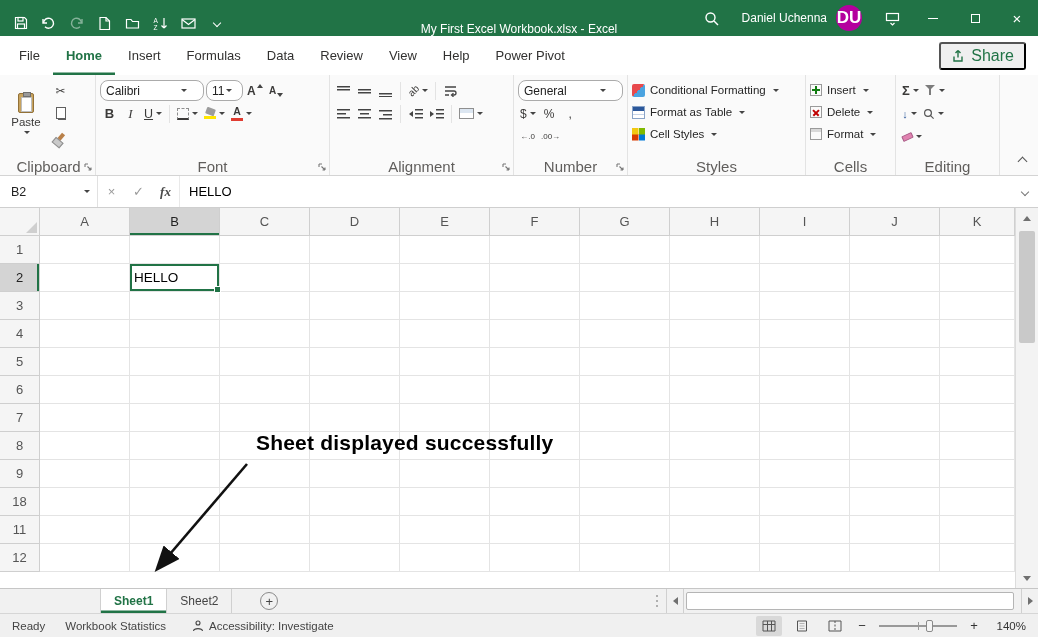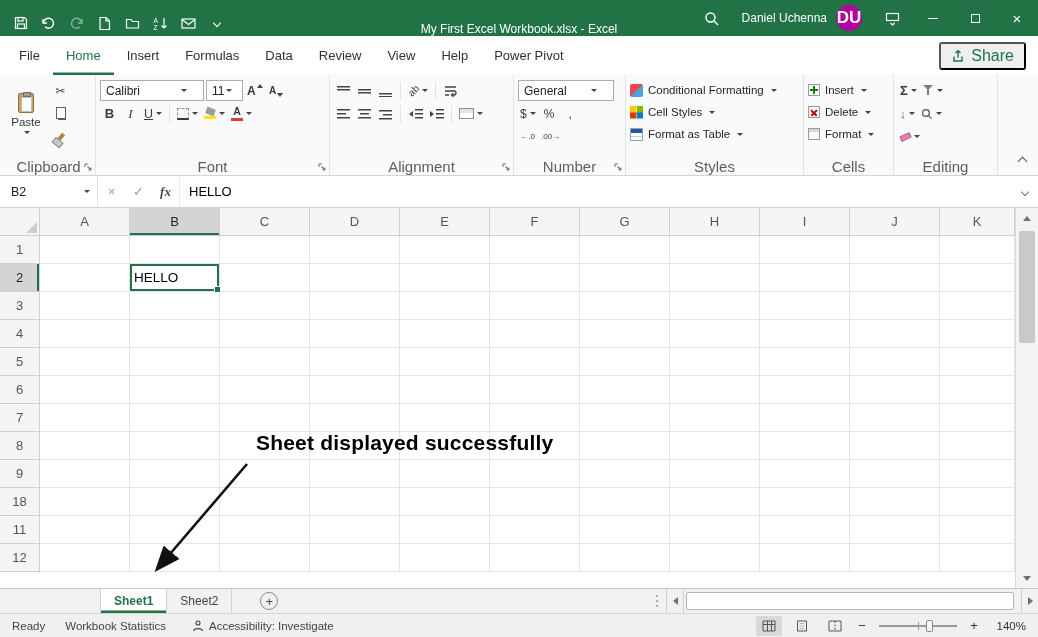--- a/index.html
+++ b/index.html
@@ -21,32 +21,32 @@
 .avatar{width:26px;height:26px;border-radius:50%;background:var(--avatar);display:flex;align-items:center;justify-content:center;font-size:17px;font-weight:700;color:#fff}
 .win-btn{width:42px;height:36px;display:flex;align-items:center;justify-content:center;font-size:15px;color:#fff}
 .min-bar{width:10px;height:1px;background:#fff;display:inline-block}
 .max-box{width:9px;height:9px;border:1px solid #fff;display:inline-block}
 .chev-down{width:6px;height:6px;border-right:1.5px solid currentColor;border-bottom:1.5px solid currentColor;transform:rotate(45deg);display:inline-block}
 .chev-up{width:7px;height:7px;border-top:1.6px solid #555;border-right:1.6px solid #555;transform:rotate(-45deg);display:inline-block}
 
 
 .menubar{flex:0 0 29px;background:#fff;display:flex;align-items:center;padding-left:6px}
 .mtab{height:100%;display:flex;align-items:center;padding:12px 13px;font-size:13px;color:#323130;cursor:default}
-.mtab.active{color:var(--green);font-weight:400;box-shadow:inset 0 -2.5px 0 var(--green)}
+.mtab.active{color:var(--green);font-weight:700;box-shadow:inset 0 -2.5px 0 var(--green)}
 .share-btn{margin-left:auto;margin-right:12px;display:flex;align-items:center;gap:6px;color:var(--green);font-size:16px;padding:3px 10px;border-radius:3px}
 
 
 .ribbon{flex:0 0 101px;background:#fafafa;border-bottom:1px solid #d4d4d4;display:flex;padding:0 2px;position:relative}
 .rgroup{position:relative;display:flex;flex-direction:column;padding:3px 4px 0;border-right:1px solid #e3e3e3}
 .rg-label{margin-top:auto;height:17px;font-size:15px;color:#605e5c;display:flex;align-items:center;justify-content:center}
 .launcher{position:absolute;right:2px;bottom:3px;color:#777;display:flex}
 .r{display:flex;align-items:center;gap:2px;margin-top:2px}
 .ib{height:21px;min-width:19px;padding:0 2px;display:inline-flex;align-items:center;justify-content:center;gap:1px;color:#3b3a39;font-size:12px;border-radius:2px}
 .vsep{width:1px;height:18px;background:#e3e3e3;margin:0 3px}
-.combo{height:21px;background:#fff;border:1px solid #ababab;display:flex;align-items:center;justify-content:space-between;padding:0 16px 0 5px;font-size:12px;color:#222;border-radius:0}
+.combo{height:21px;background:#fff;border:1px solid #ababab;display:flex;align-items:center;justify-content:space-between;padding:0 16px 0 5px;font-size:12px;color:#222;border-radius:8px}
 .tri{width:0;height:0;border-left:3px solid transparent;border-right:3px solid transparent;border-top:3.5px solid #444;margin-left:2px;flex:0 0 auto}
 .paste-btn{width:40px;height:66px;display:flex;flex-direction:column;align-items:center;justify-content:center;gap:3px;font-size:11.5px;color:#3b3a39}
 .mini-col{display:flex;flex-direction:column;gap:2px;margin-left:3px}
 .clipboard-icon{width:16px;height:20px;background:#c7a35f;border:1px solid #937137;border-radius:2px;position:relative}
 .clipboard-icon::before{content:"";position:absolute;left:4px;top:-2px;width:6px;height:3px;background:#9a9a9a;border:1px solid #6f6f6f}
 .clipboard-icon::after{content:"";position:absolute;left:2px;top:3px;width:9px;height:13px;background:#fff;border:1px solid #bdbdbd}
 .copy-icon{position:relative;z-index:0;width:8px;height:10px;border:1px solid #5f5f5f;background:#fff;margin:2px 0 0 3px}
 .copy-icon::before{content:"";position:absolute;left:-3.5px;top:-3.5px;width:8px;height:10px;border:1px solid #5f5f5f;background:#fff;z-index:-1}
 .brush-icon{width:4px;height:8px;background:#b98049;position:relative;transform:rotate(40deg)}
 .brush-icon::after{content:"";position:absolute;left:-2px;top:7px;width:8px;height:5px;background:#c9c9c9;border:1px solid #8f8f8f}
@@ -394,21 +394,21 @@
       <div class="rg-label">Alignment</div>
       <span class="launcher">
           <svg width="9" height="9" viewBox="0 0 9 9">
             <path d="M1 1v3M1 1h3M3.5 3.5L7 7M7 7H4.5M7 7V4.5" stroke="currentColor" stroke-width="1.1" fill="none"></path>
           </svg>
         </span>
     </div>
 
     <div class="rgroup" style="flex:0 0 112px">
       <div class="r">
-        <div class="combo" style="width:96px">
+        <div class="combo" style="width:105px">
             <span>General</span>
             <span class="tri"></span>
           </div>
       </div>
       <div class="r">
         <span class="ib">
             <span>$</span>
             <span class="tri"></span>
           </span>
         <span class="ib">%</span>
@@ -430,27 +430,27 @@
         </span>
     </div>
 
     <div class="rgroup" style="flex:0 0 178px">
       <div class="srow">
         <span class="cfico"></span>
         <span>Conditional Formatting</span>
         <span class="tri"></span>
       </div>
       <div class="srow">
+        <span class="ftico"></span>
+        <span>Format as Table</span>
+        <span class="tri"></span>
+      </div>
+      <div class="srow">
         <span class="csico"></span>
         <span>Cell Styles</span>
-        <span class="tri"></span>
-      </div>
-      <div class="srow">
-        <span class="ftico"></span>
-        <span>Format as Table</span>
         <span class="tri"></span>
       </div>
       <div class="rg-label">Styles</div>
     </div>
 
     <div class="rgroup" style="flex:0 0 90px">
       <div class="srow">
         <span class="insico"></span>
         <span>Insert</span>
         <span class="tri"></span>

